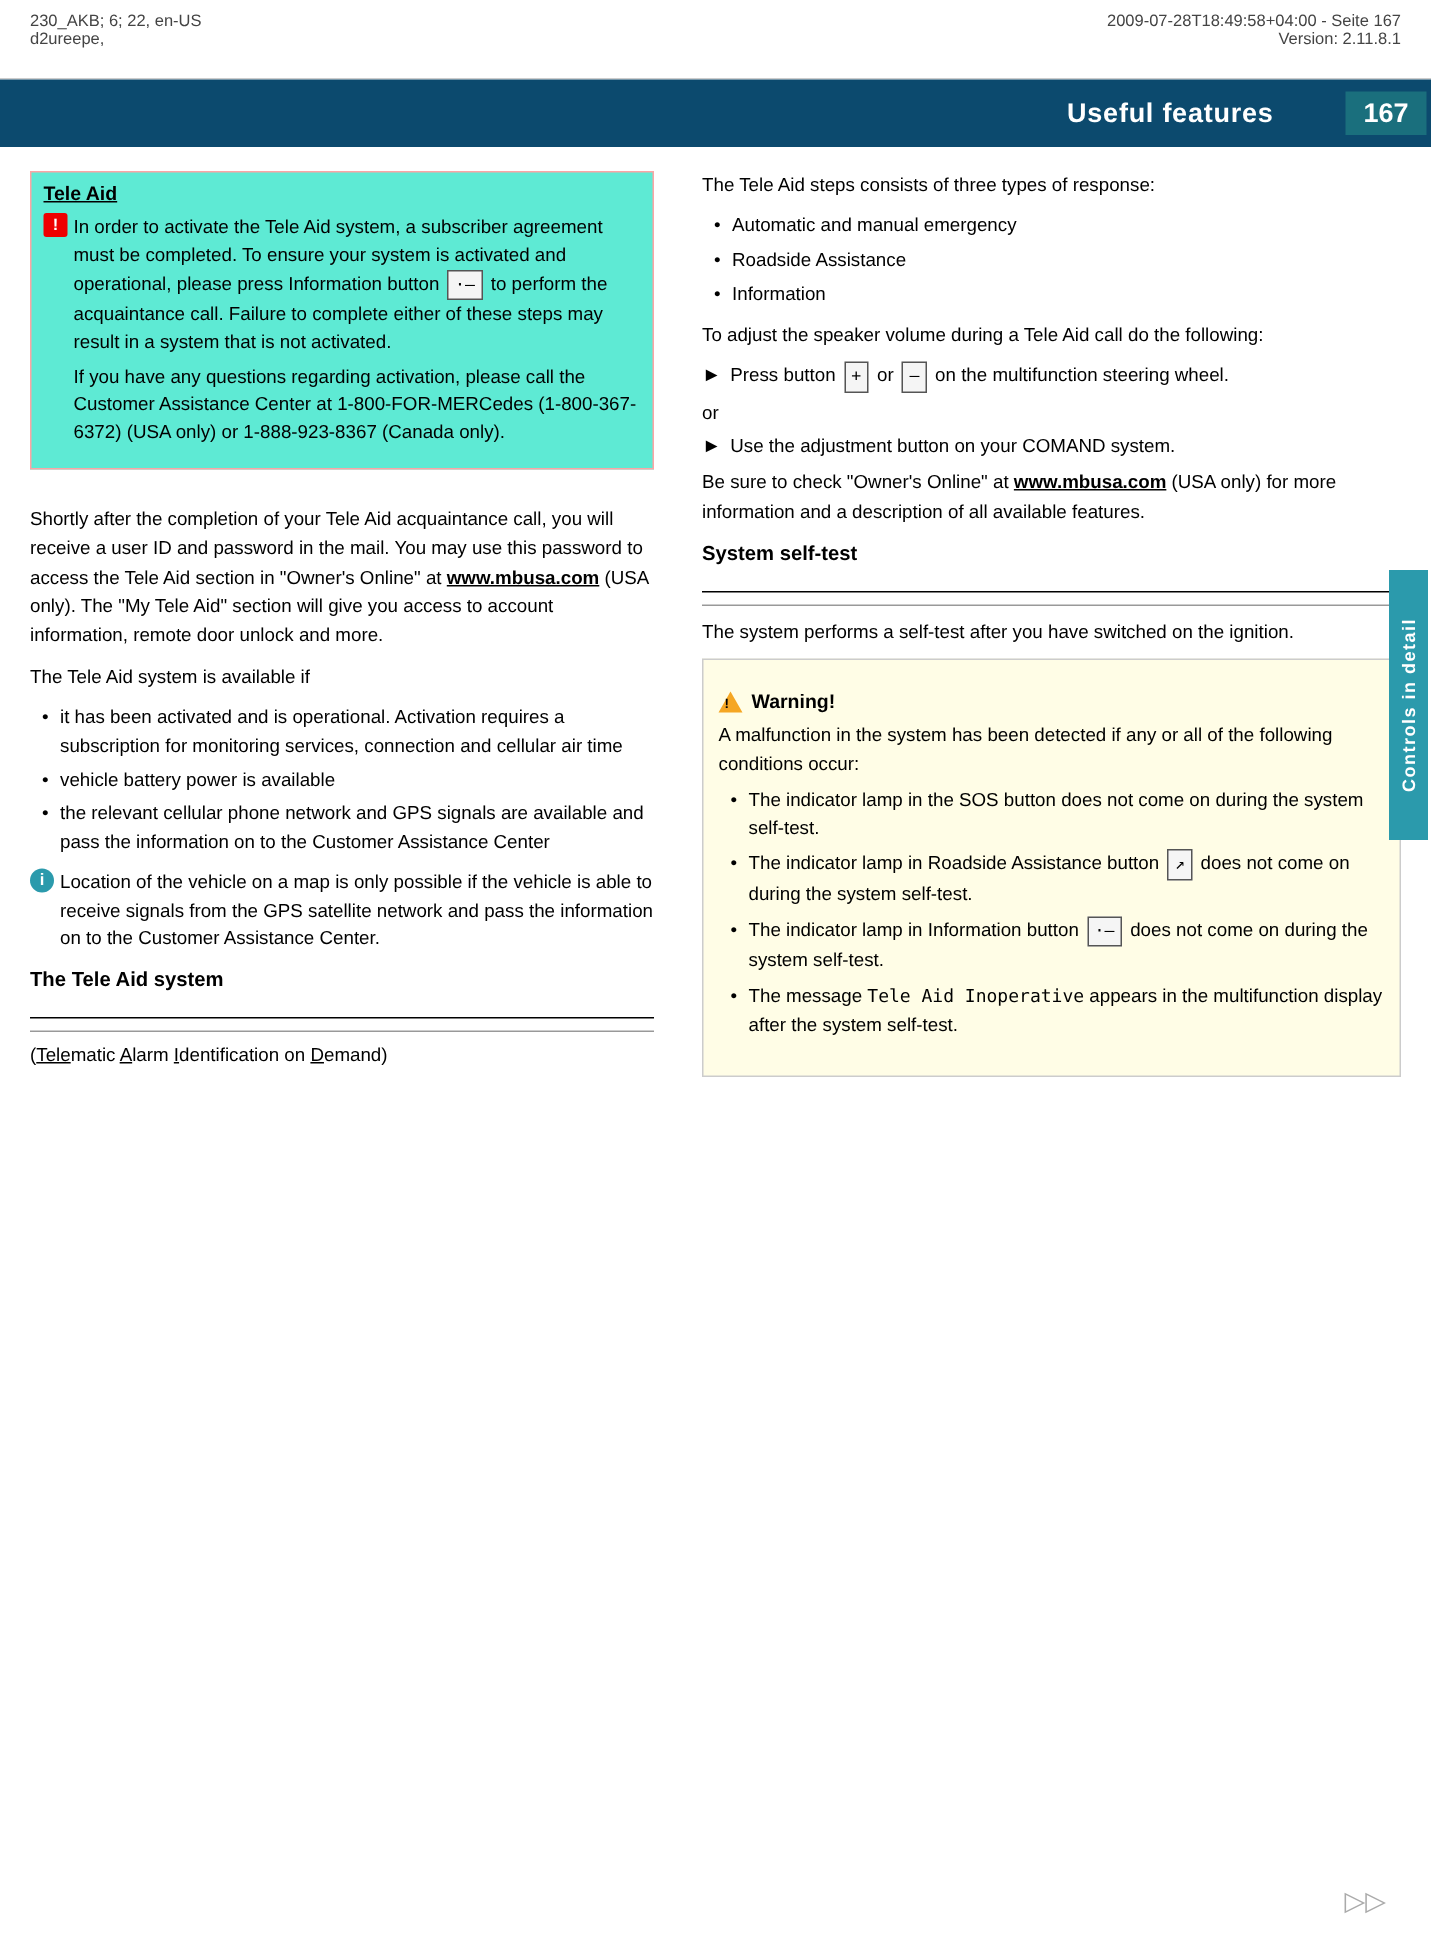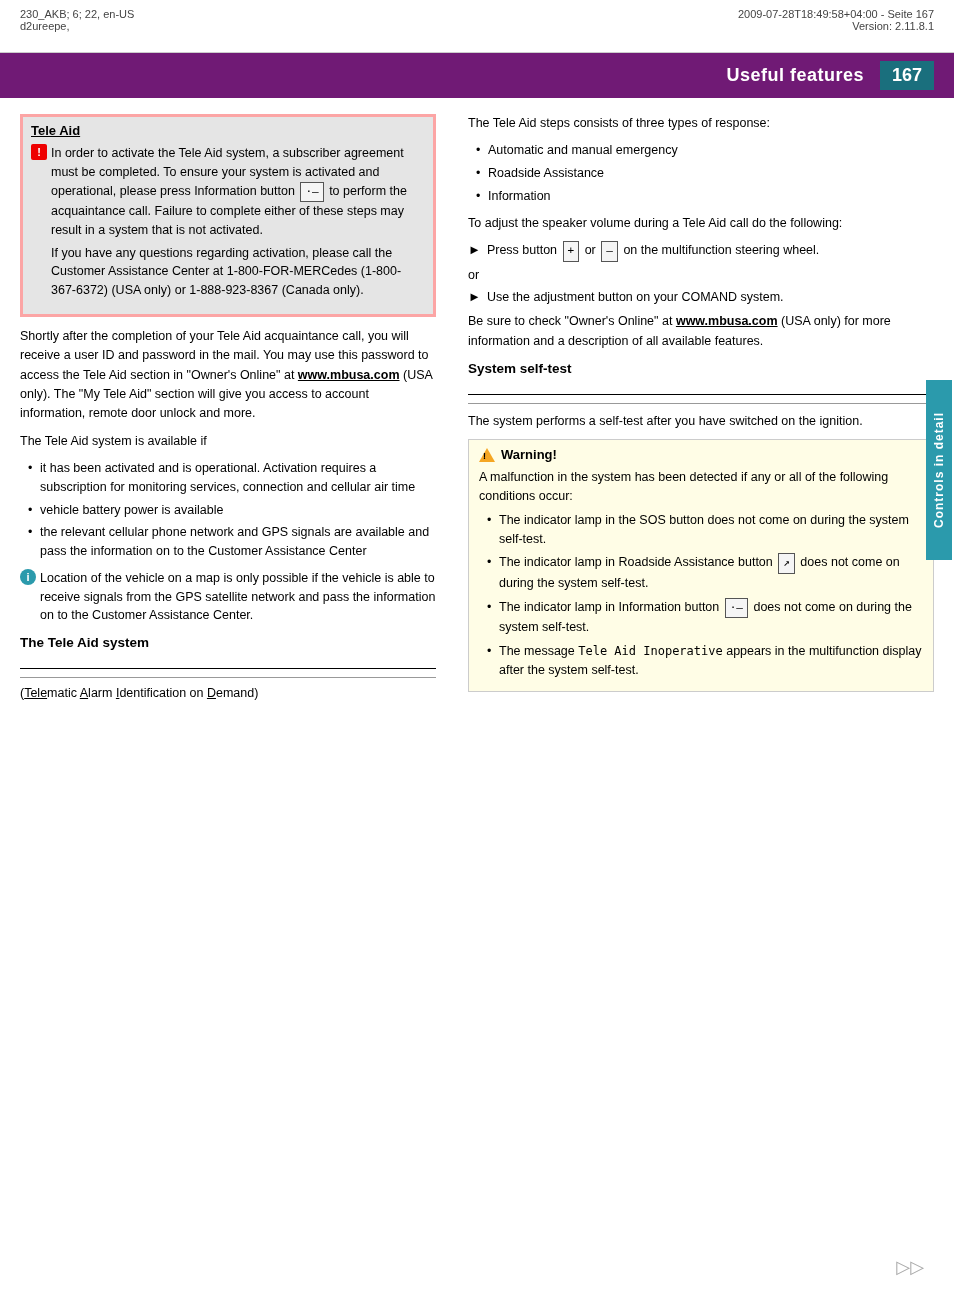--- a/index.html
+++ b/index.html
@@ -18,26 +18,27 @@
       display: flex;
       justify-content: space-between;
       padding: 8px 20px 20px 20px;
       font-size: 11px;
       color: #444;
       border-bottom: 1px solid #ccc;
     }
 
     
     .section-header-bar {
-      background: #701a75;
+      background: #0c4a6e;
       display: flex;
       justify-content: flex-end;
       align-items: center;
-      padding: 8px 20px;
+      padding: 8px 3px;
       margin-bottom: 0;
+      gap: 32px;
     }
     .section-header-bar .header-title {
       color: #fff;
       font-size: 18px;
       font-weight: bold;
       letter-spacing: 0.5px;
     }
     .page-number-badge {
       background: #1a6f7d;
       color: #fff;
@@ -85,24 +86,24 @@
       padding: 12px 6px;
       letter-spacing: 1px;
       height: 180px;
       display: flex;
       align-items: center;
       justify-content: center;
     }
 
     
     .tele-aid-box {
-      border: 3px solid #fca5a5;
+      border: 1px solid #fca5a5;
       padding: 6px 8px 8px 8px;
-      margin-bottom: 10px;
-      background: #e5e5e5;
+      margin-bottom: 24px;
+      background: #5eead4;
     }
     .tele-aid-box-title {
       font-weight: bold;
       font-size: 13px;
       margin-bottom: 6px;
       text-decoration: underline;
     }
 
     .warning-icon {
       display: inline-block;
@@ -219,21 +220,21 @@
 
     .or-text {
       margin: 4px 0 6px 0;
       font-size: 12.5px;
     }
 
     
     .warning-box {
       background: #fffde6;
       border: 1px solid #ccc;
-      padding: 7px 10px;
+      padding: 20px 10px;
       margin-top: 8px;
     }
     .warning-box-title {
       font-weight: bold;
       font-size: 13px;
       margin-bottom: 6px;
       display: flex;
       align-items: center;
       gap: 6px;
     }

